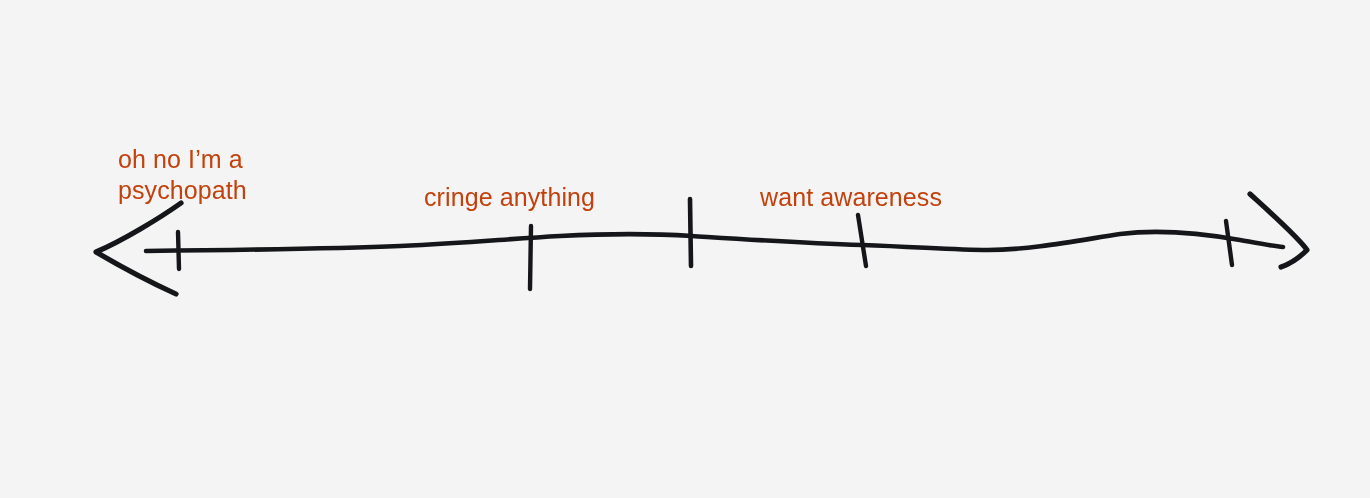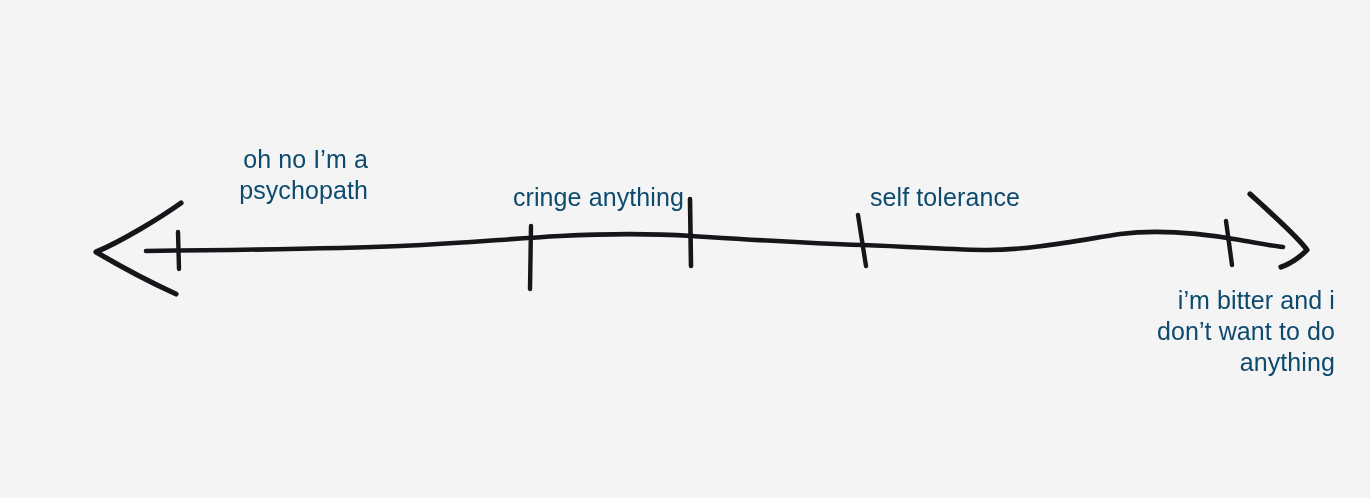--- a/index.html
+++ b/index.html
@@ -24,27 +24,26 @@
   svg.diagram-svg {
     position: absolute;
     top: 0;
     left: 0;
     width: 1370px;
     height: 498px;
     display: block;
   }
   .anno {
     position: absolute;
-    color: #0c4a6e;
+    color: #c2410c;
     font-size: 25px;
     line-height: 31px;
     font-family: "Liberation Sans", sans-serif;
     white-space: pre-line;
     letter-spacing: 0.1px;
-    text-align: right;
   }
   #label-left-end {
     left: 118px;
     top: 144px;
     width: 250px;
   }
   #label-mid-1 {
     left: 424px;
     top: 182px;
     width: 260px;
@@ -92,19 +91,16 @@
       <line x1="858" y1="215" x2="866" y2="266" stroke="#15161a" stroke-width="4.4" stroke-linecap="round"></line>
       <line x1="1226" y1="221" x2="1232" y2="265" stroke="#15161a" stroke-width="4.4" stroke-linecap="round"></line>
     </g>
   </svg>
 
   <div class="anno" id="label-left-end">oh no I’m a
 psychopath</div>
 
   <div class="anno" id="label-mid-1">cringe anything</div>
 
-  <div class="anno" id="label-mid-2">self tolerance</div>
+  <div class="anno" id="label-mid-2">want awareness</div>
 
-  <div class="anno" id="label-right-end">i’m bitter and i
-don’t want to do
-anything</div>
 
 </div>
 
 </body></html>

